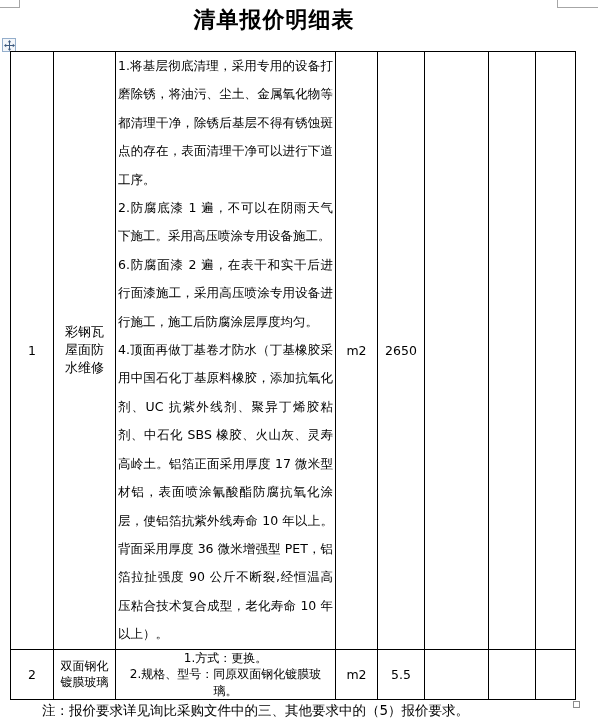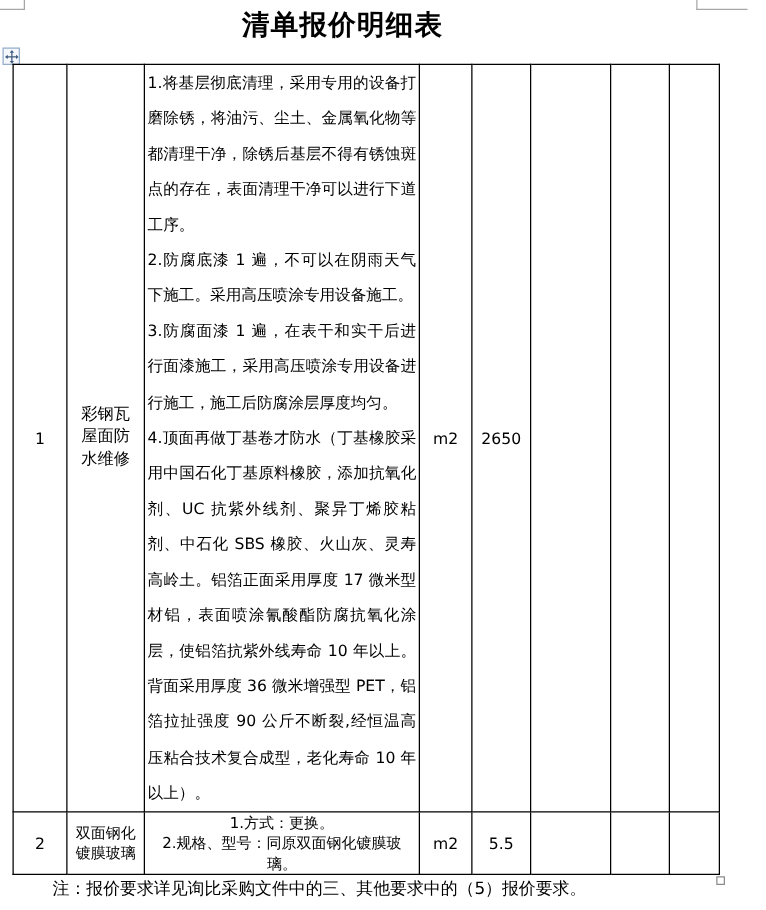--- a/index.html
+++ b/index.html
@@ -148,21 +148,21 @@
   </colgroup>
   <tbody>
   <tr style="height:541px">
     <td class="cell-center">1</td>
     <td class="cell-name">彩钢瓦
 屋面防
 水维修</td>
     <td class="cell-features">
       <p>1.将基层彻底清理，采用专用的设备打磨除锈，将油污、尘土、金属氧化物等都清理干净，除锈后基层不得有锈蚀斑点的存在，表面清理干净可以进行下道工序。</p>
       <p>2.防腐底漆 1 遍，不可以在阴雨天气下施工。采用高压喷涂专用设备施工。</p>
-      <p>3.防腐面漆 1 遍，在表干和实干后进行面漆施工，采用高压喷涂专用设备进行施工，施工后防腐涂层厚度均匀。</p>
+      <p>6.防腐面漆 2 遍，在表干和实干后进行面漆施工，采用高压喷涂专用设备进行施工，施工后防腐涂层厚度均匀。</p>
       <p>4.顶面再做丁基卷才防水（丁基橡胶采用中国石化丁基原料橡胶，添加抗氧化剂、UC 抗紫外线剂、聚异丁烯胶粘剂、中石化 SBS 橡胶、火山灰、灵寿高岭土。铝箔正面采用厚度 17 微米型材铝，表面喷涂氰酸酯防腐抗氧化涂层，使铝箔抗紫外线寿命 10 年以上。背面采用厚度 36 微米增强型 PET，铝箔拉扯强度 90 公斤不断裂,经恒温高压粘合技术复合成型，老化寿命 10 年以上）。</p>
     </td>
     <td class="cell-center">m2</td>
     <td class="cell-center">2650</td>
     <td class="cell-center"></td>
     <td class="cell-center"></td>
     <td class="cell-center"></td>
   </tr>
   <tr style="height:37px">
     <td class="cell-center">2</td>

